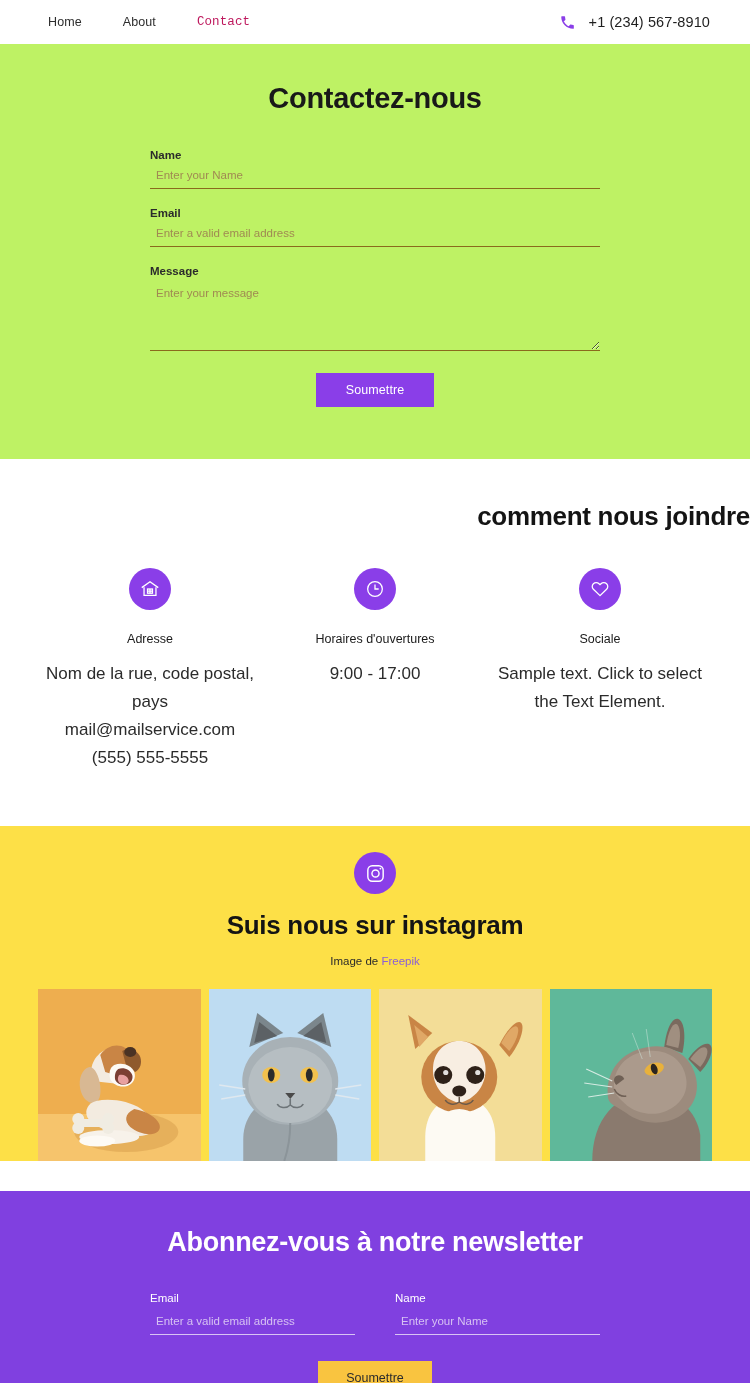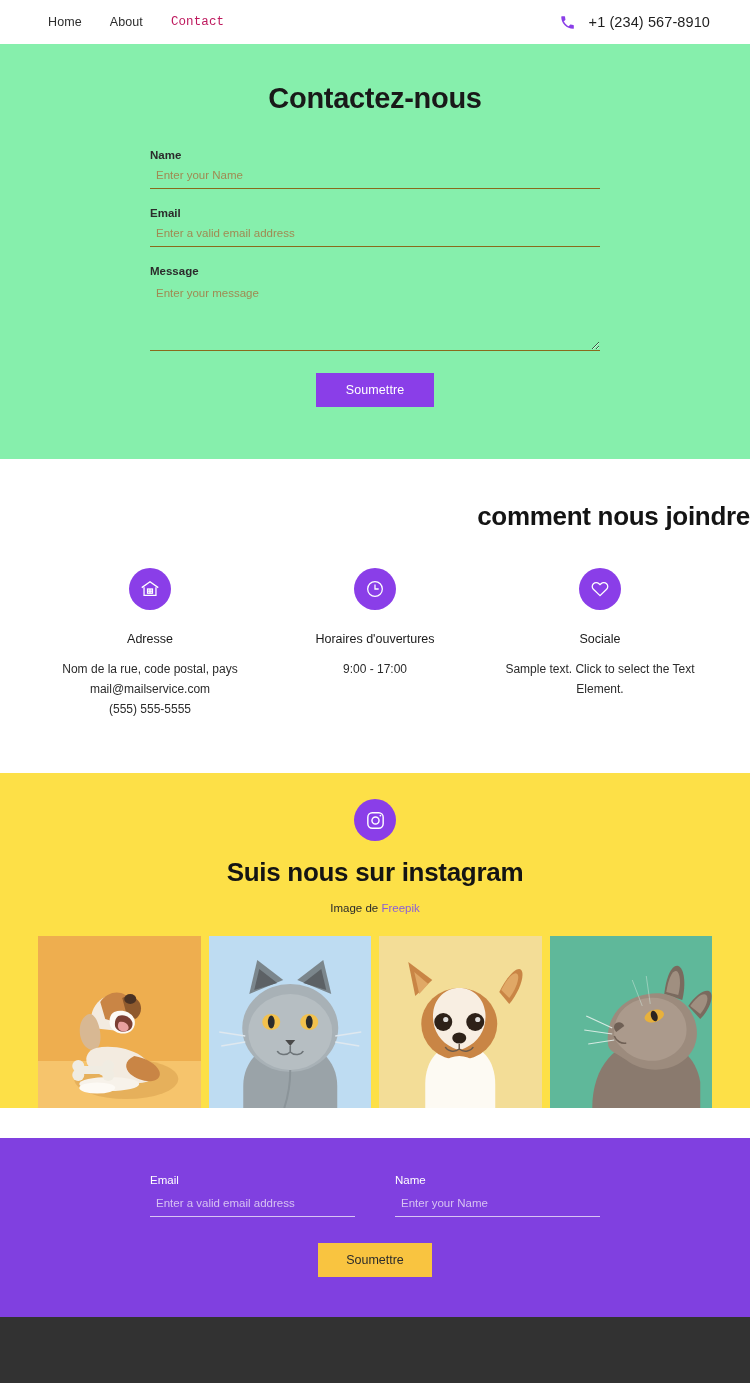--- a/index.html
+++ b/index.html
@@ -12,35 +12,35 @@
 
   
   .site-header {
     height: 44px;
     background: #ffffff;
     display: flex;
     align-items: center;
     justify-content: space-between;
     padding: 0 40px 0 48px;
   }
-  .nav { display: flex; align-items: center; gap: 28px; }
+  .nav { display: flex; align-items: center; gap: 41px; }
   .nav-link {
     font-size: 12.5px;
     color: #2d2d2d;
     text-decoration: none;
     letter-spacing: .1px;
   }
   .nav-link.active { color: #be185d; font-family: Liberation Mono, monospace; }
   .phone-block { display: flex; align-items: center; gap: 14px; }
   .phone-icon { width: 15px; height: 15px; display: block; }
   .phone-text { font-size: 14.5px; color: #1f1f1f; letter-spacing: .1px; }
 
   
   .contact-section {
-    background: #86efac;
+    background: #bef264;
     padding: 38px 0 52px;
   }
   .contact-title {
     text-align: center;
     font-size: 29px;
     font-weight: bold;
     color: #191919;
     letter-spacing: -.3px;
     margin-bottom: 34px;
   }
@@ -111,21 +111,21 @@
     justify-content: center;
   }
   .circle-icon svg { display: block; }
   .reach-heading {
     font-size: 12.5px;
     font-weight: normal;
     color: #1a1a1a;
     margin-bottom: 14px;
   }
   .reach-text {
-    font-size: 12px;
+    font-size: 17px;
     color: #2b2b2b;
     line-height: 1.65;
   }
 
   
   .insta-section { background: #fde047; padding: 26px 0 0; }
   .insta-icon-wrap { text-align: center; margin-bottom: 16px; }
   .insta-circle {
     width: 42px; height: 42px;
     border-radius: 50%;
@@ -409,20 +409,21 @@
         <path d="M68 100c2 5 7 8 12 7" stroke="#6f6055" stroke-width="1.5" fill="none"></path>
         <path d="M66 92 40 80M66 98 38 94M68 104 42 108" stroke="#e9f3ee" stroke-width="1.2" fill="none" opacity=".85"></path>
         <path d="M96 70 86 44M104 68l-4-28" stroke="#cfe6db" stroke-width="1" fill="none" opacity=".5"></path>
       </svg>
     </div>
 
   </div>
 </section>
 
 <section class="newsletter">
+  <h2 class="nl-title">Abonnez-vous à notre newsletter</h2>
   <div class="nl-fields">
     <div class="nl-field">
       <label class="nl-label">Email</label>
       <input class="nl-input" type="text" placeholder="Enter a valid email address" style="">
     </div>
     <div class="nl-field">
       <label class="nl-label">Name</label>
       <input class="nl-input" type="text" placeholder="Enter your Name" style="">
     </div>
   </div>

